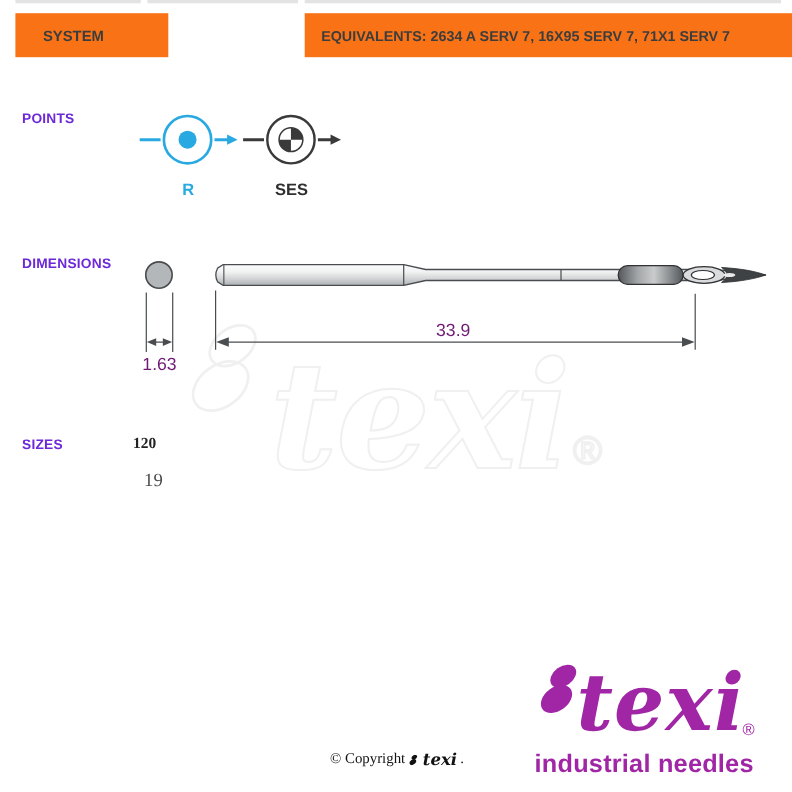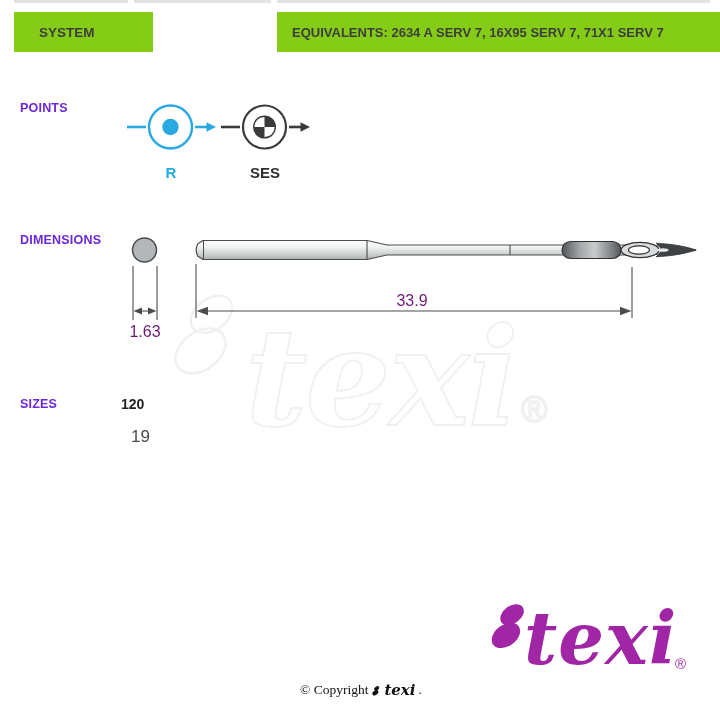--- a/index.html
+++ b/index.html
@@ -1,24 +1,24 @@
 <!DOCTYPE html>
 <html><head>
 <meta charset="utf-8">
 <style>
   html,body{margin:0;padding:0;background:#fff;}
   #page{position:relative;width:720px;height:720px;background:#fff;overflow:hidden;
         font-family:"Liberation Sans",sans-serif;}
   .strip{position:absolute;top:0;height:3px;background:#e3e3e3;}
-  .hbox{position:absolute;top:12px;height:40px;background:#84cc16;display:flex;align-items:center;
+  .hbox{position:absolute;top:12px;height:40px;background:#f97316;display:flex;align-items:center;
         color:#3d3d3d;font-weight:bold;white-space:nowrap;}
   .seclabel{position:absolute;font-weight:bold;font-size:12.5px;color:#6d28d9;letter-spacing:.2px;}
   .pointlabel{position:absolute;font-weight:bold;font-size:15px;text-align:center;}
   .dimtext{position:absolute;font-size:16px;color:#701a75;text-align:center;}
-  .sizeval{position:absolute;color:#222;}.layer1{z-index:1}
+  .sizeval{position:absolute;color:#222;font-family:Liberation Serif, serif;}.layer1{z-index:1}
   #wm{position:absolute;left:145px;top:282px;z-index:0;}
   #logo{position:absolute;left:478px;top:595px;width:240px;height:120px;z-index:2;}
   #logo .texi{position:absolute;left:46px;top:8px;font-family:"DejaVu Serif",serif;
         font-style:italic;font-weight:bold;font-size:72px;line-height:1;letter-spacing:1px;}
   #logo .reg{position:absolute;left:197px;top:60px;font-size:15px;}
   #logo .sub{position:absolute;left:8px;top:86px;font-size:23px;font-weight:bold;letter-spacing:.2px;}
   #copyright{position:absolute;left:300px;top:681px;z-index:2;font-family:"Liberation Serif",serif;
         font-size:13.5px;color:#111;display:flex;align-items:center;gap:3px;white-space:nowrap;}
   #copyright .brand{font-family:"DejaVu Serif",serif;font-style:italic;font-weight:bold;font-size:15px;}
   svg{display:block;}
@@ -147,15 +147,16 @@
     <span class="brand">texi</span>
       <span>.</span>
   </div>
 
   <div id="logo">
     <svg style="position:absolute;left:8px;top:8px" width="46" height="48" viewBox="0 0 60 62">
         <use href="#butterfly" fill="#a126a6"></use>
       </svg>
     <div class="texi" style="color:#a126a6">texi</div>
     <div class="reg" style="color:#a126a6">®</div>
+    <div class="sub" style="color:#a126a6">industrial needles</div>
   </div>
 
 </div>
 
 </body></html>

